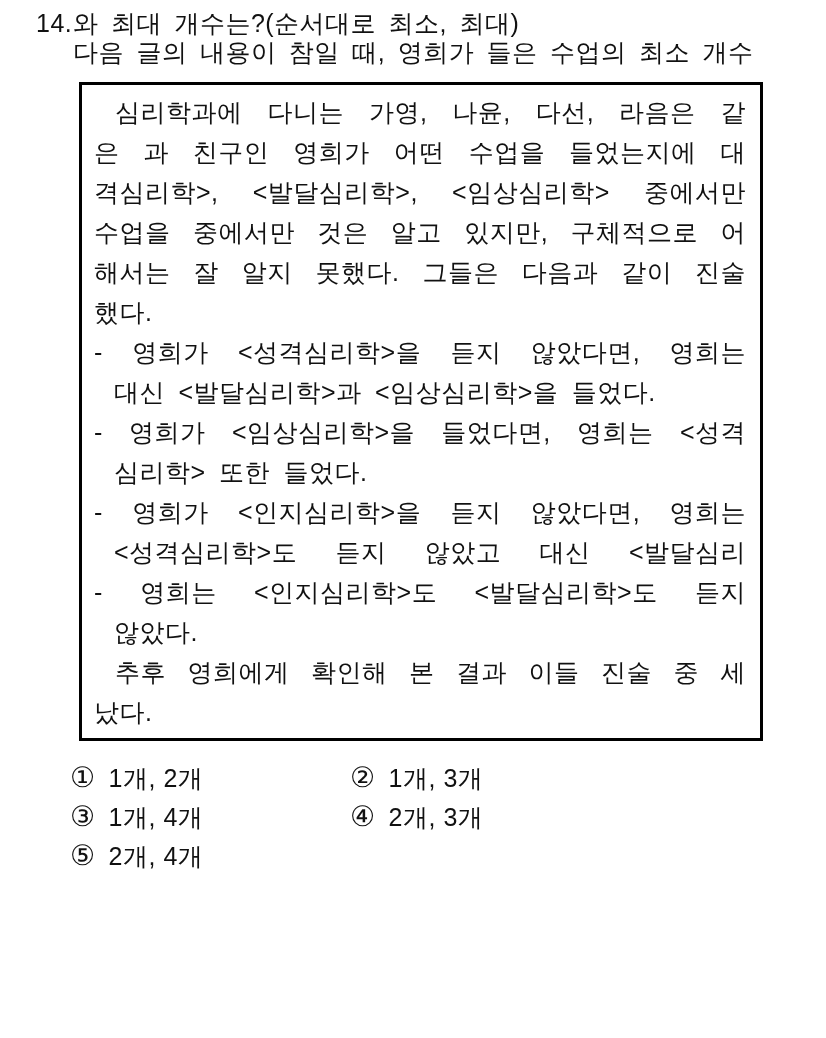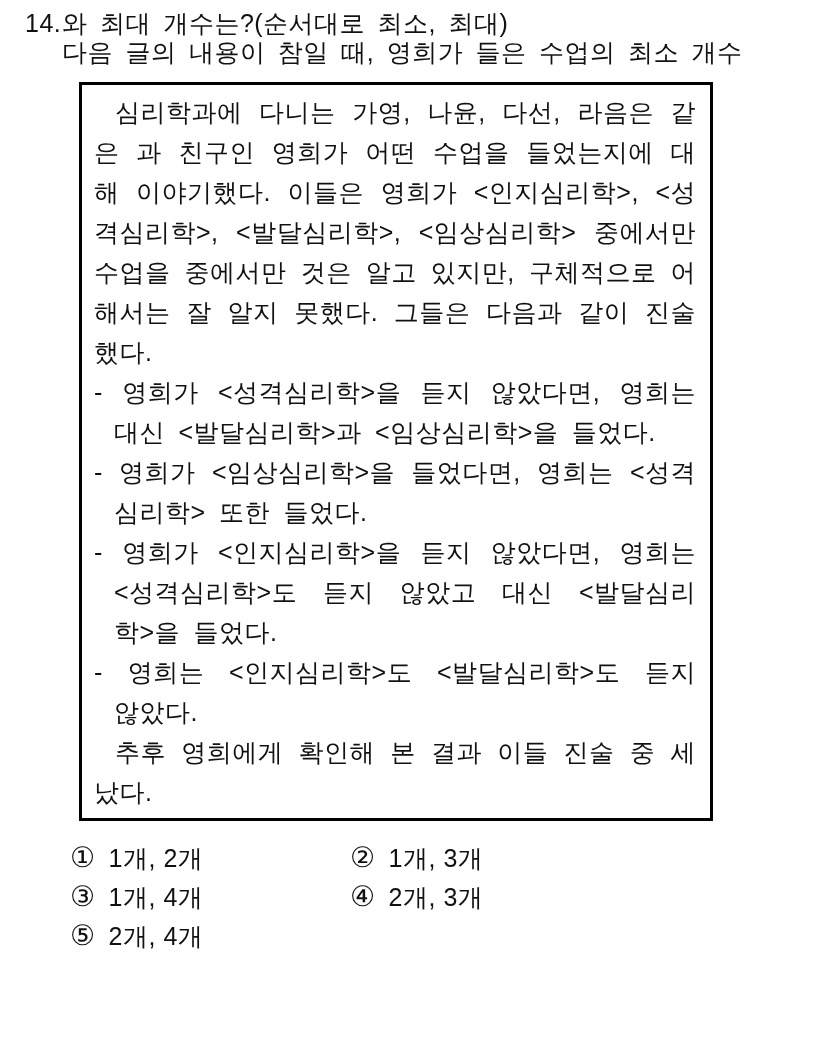--- a/index.html
+++ b/index.html
@@ -21,26 +21,27 @@
     display: flex;
     padding: 9px 10px 0 25px;
     font-size: 25px;
     line-height: 29px;
     letter-spacing: 0.5px;
     word-spacing: 5px;
   }
   .qnum {
     flex: 0 0 37px;
     white-space: nowrap;
+    margin-left: 11px;
   }
   .qtext div { white-space: nowrap; }
   
   .passage-box {
     box-sizing: border-box;
-    width: 634px;
+    width: 684px;
     margin: 15px 0 0 79px;
     border: 3px solid #000000;
     padding: 7px 14px 6px 12px;
     font-size: 25px;
     line-height: 40px;
     letter-spacing: 0.5px;
     word-spacing: 6px;
   }
   .pl { white-space: nowrap; }
   .pl.j {
@@ -80,32 +81,30 @@
     <div class="qnum">14.</div>
     <div class="qtext">
       <div>와 최대 개수는?(순서대로 최소, 최대)</div>
       <div>다음 글의 내용이 참일 때, 영희가 들은 수업의 최소 개수</div>
     </div>
   </div>
 
   <div class="passage-box">
     <div class="pl pi j">심리학과에 다니는 가영, 나윤, 다선, 라음은 같</div>
     <div class="pl j">은 과 친구인 영희가 어떤 수업을 들었는지에 대</div>
-    <div class="pl j">해 이야기했다. 이들은 영희가 &lt;인지심리학&gt;, &lt;성</div>
     <div class="pl j">격심리학&gt;, &lt;발달심리학&gt;, &lt;임상심리학&gt; 중에서만</div>
     <div class="pl j">수업을 중에서만 것은 알고 있지만, 구체적으로 어</div>
     <div class="pl j">해서는 잘 알지 못했다. 그들은 다음과 같이 진술</div>
     <div class="pl">했다.</div>
     <div class="pl j">- 영희가 &lt;성격심리학&gt;을 듣지 않았다면, 영희는</div>
     <div class="pl ci">대신 &lt;발달심리학&gt;과 &lt;임상심리학&gt;을 들었다.</div>
     <div class="pl j">- 영희가 &lt;임상심리학&gt;을 들었다면, 영희는 &lt;성격</div>
     <div class="pl ci">심리학&gt; 또한 들었다.</div>
     <div class="pl j">- 영희가 &lt;인지심리학&gt;을 듣지 않았다면, 영희는</div>
     <div class="pl ci j">&lt;성격심리학&gt;도 듣지 않았고 대신 &lt;발달심리</div>
-    <div class="pl ci">학&gt;을 들었다.</div>
     <div class="pl j">- 영희는 &lt;인지심리학&gt;도 &lt;발달심리학&gt;도 듣지</div>
     <div class="pl ci">않았다.</div>
     <div class="pl pi j">추후 영희에게 확인해 본 결과 이들 진술 중 세</div>
     <div class="pl">났다.</div>
   </div>
 
   <div class="choices">
     <div class="choice">
       <span class="marker">①</span>
       <span class="ctext">1개, 2개</span>

